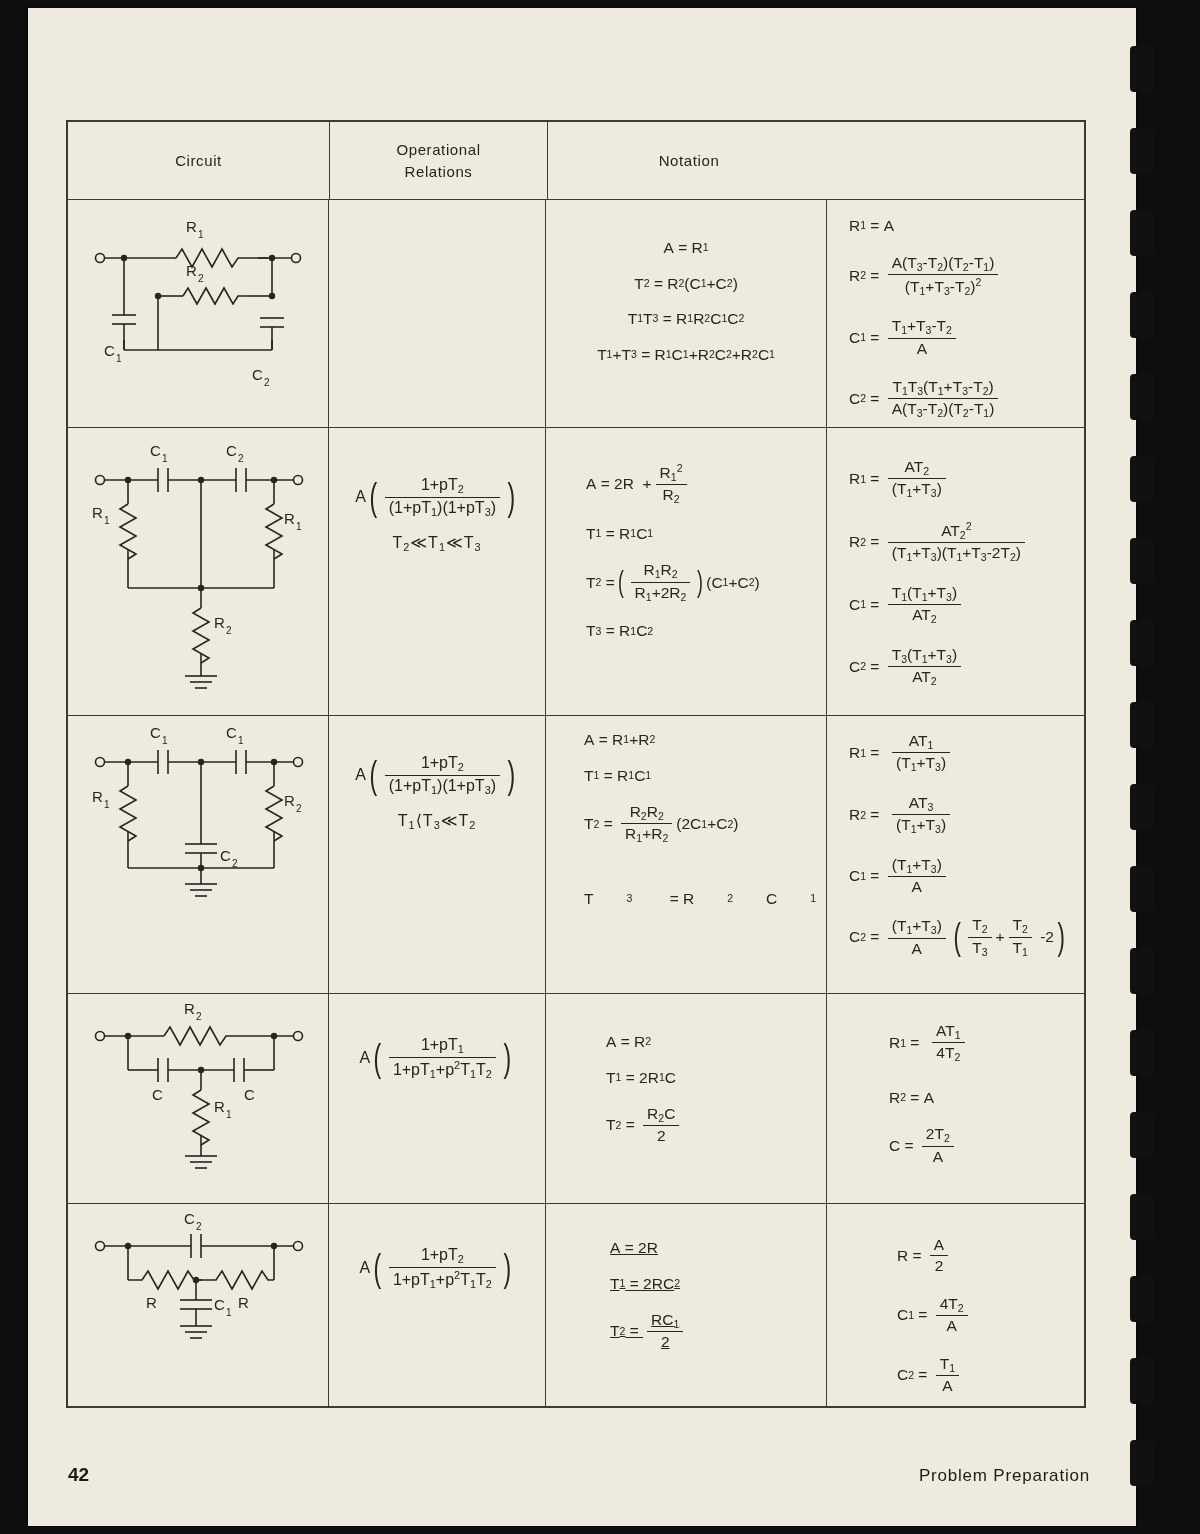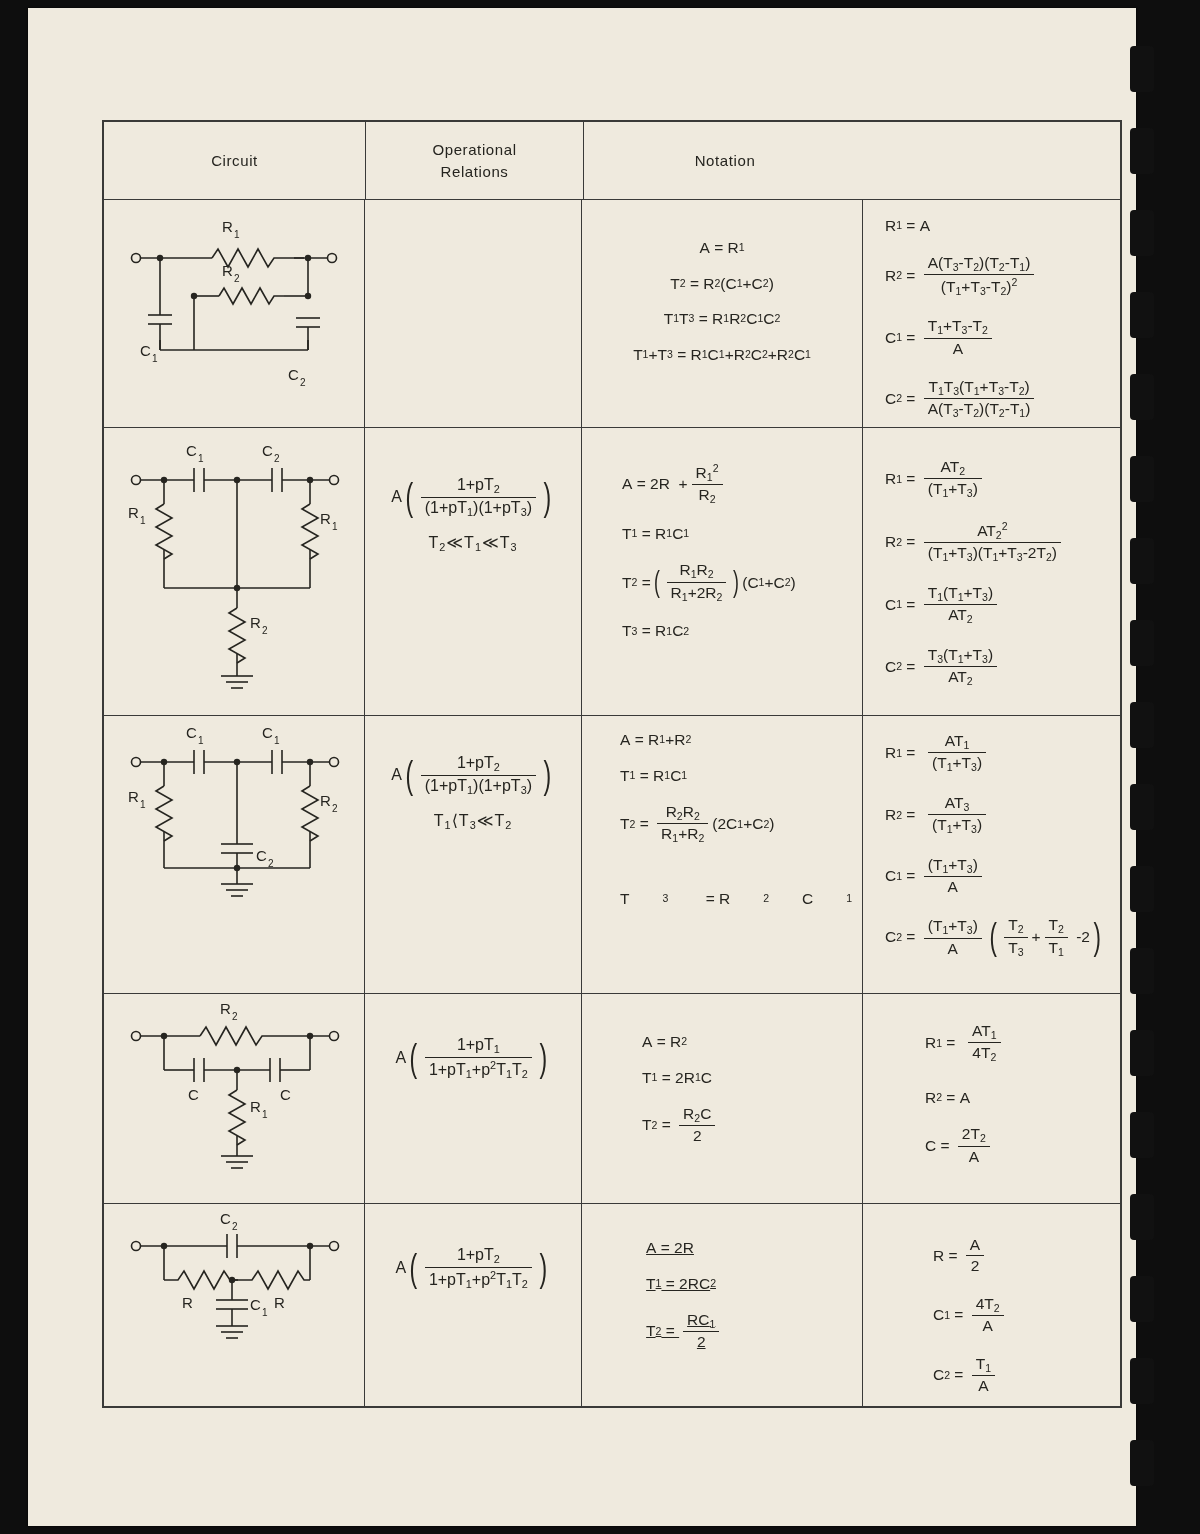--- a/index.html
+++ b/index.html
@@ -27,21 +27,20 @@
     width:24px;height:46px;
     background:#111;
     border-radius:4px;
   }
   .table{
     position:absolute;
     left:38px;top:112px;
     width:1020px;height:1288px;
     border:2px solid #3a3a38;
     box-sizing:border-box;
-    margin-left:36px;
   }
   .row{
     display:flex;
     border-bottom:1.5px solid #3a3a38;
     box-sizing:border-box;
   }
   .row:last-child{border-bottom:none;}
   .cell{
     box-sizing:border-box;
     border-right:1.5px solid #3a3a38;
@@ -639,20 +638,24 @@
                 <span class="num">T<sub>1</sub></span>
                 <span class="den">A</span>
               </span>
           </div>
         </div>
       </div>
     </div>
 
   </div>
 
+  <div class="footer">
+    <div class="pageno">42</div>
+    <div class="chapter">Problem Preparation</div>
+  </div>
 </div>
 
 <div class="binding">
   <div class="hole" style="top:46px"></div>
   <div class="hole" style="top:128px"></div>
   <div class="hole" style="top:210px"></div>
   <div class="hole" style="top:292px"></div>
   <div class="hole" style="top:374px"></div>
   <div class="hole" style="top:456px"></div>
   <div class="hole" style="top:538px"></div>

